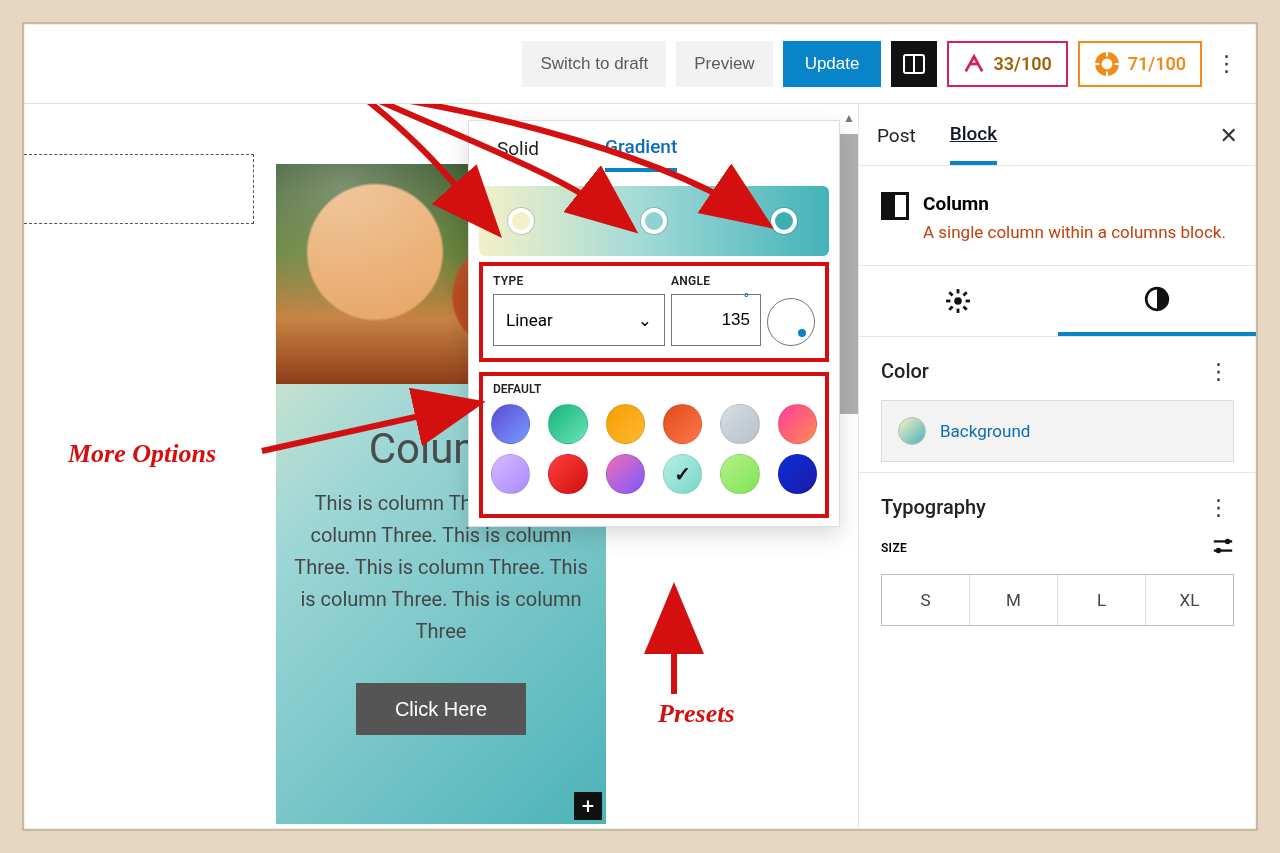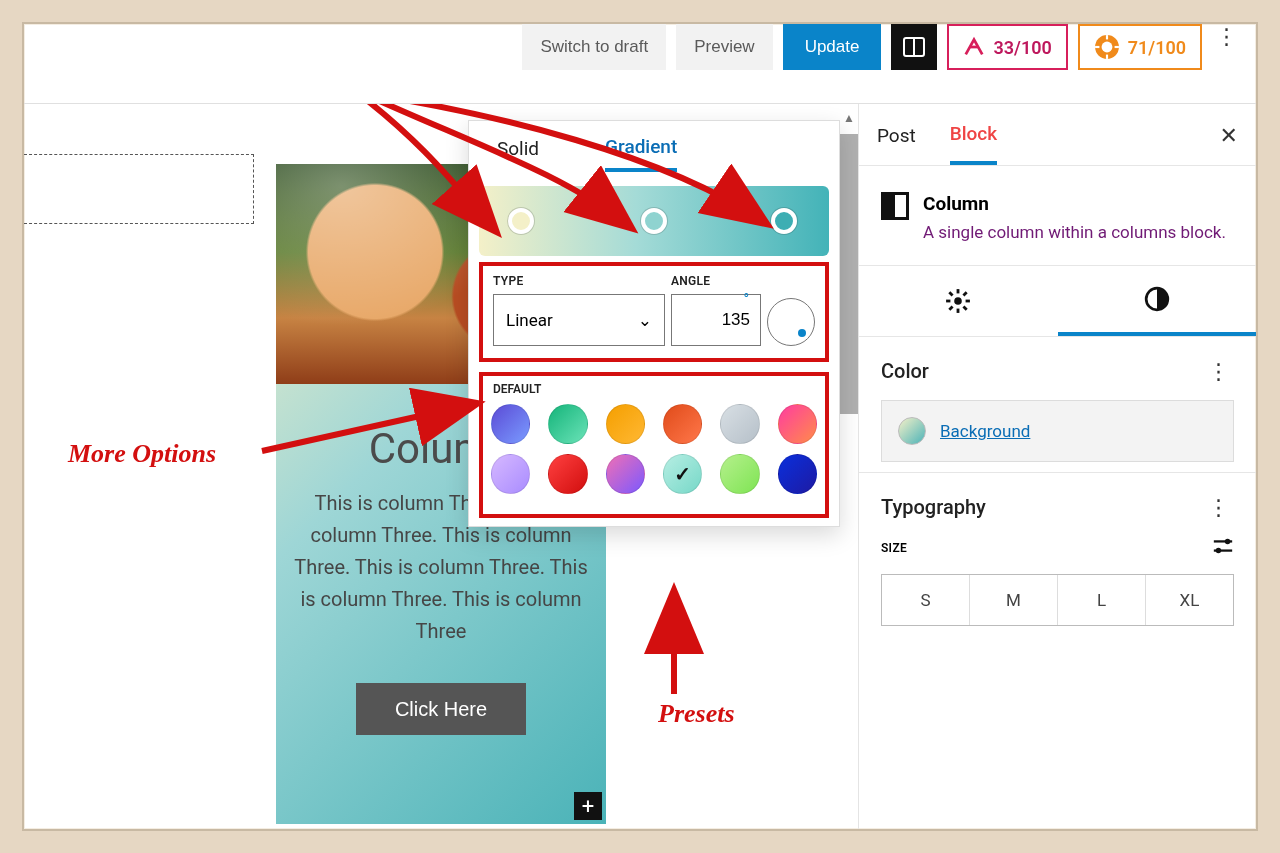--- a/index.html
+++ b/index.html
@@ -16,21 +16,21 @@
     background: #fff;
     border: 2px solid #c8b9a3;
     box-shadow: 0 0 0 1px #f4ede2 inset;
   }
 
   
   .topbar {
     height: 80px;
     border-bottom: 1px solid #e0e0e0;
     display: flex;
-    align-items: flex-start;
+    align-items: center;
     padding: 0 14px;
     gap: 10px;
   }
   .topbar .spacer { flex: 1; }
   .btn-plain {
     background: #f2f2f2;
     color: #5a5a5a;
     border: none;
     padding: 13px 18px;
     font-size: 17px;
@@ -52,21 +52,21 @@
   }
   .score-btn {
     border: 2px solid;
     background: #fff;
     height: 46px;
     padding: 0 14px;
     display: flex; align-items: center; gap: 8px;
     font-size: 18px; font-weight: 600;
     cursor: pointer;
   }
-  .score-red { border-color: #d71f5b; color: #be185d; }
+  .score-red { border-color: #d71f5b; color: #a16207; }
   .score-orange { border-color: #f08a1b; color: #f08a1b; }
   .kebab { width: 30px; text-align: center; cursor: pointer; font-size: 22px; color: #333; letter-spacing: 1px; }
 
   
   .main { position: absolute; top: 80px; left:0; right:0; bottom:0; display: flex; }
   .canvas { flex:1; position: relative; overflow: hidden; }
   .scrollbar-fake { position:absolute; right:0; top:30px; width:18px; height:280px; background:#b0b0b0; }
   .scrollbar-arrow { position:absolute; right:0; top:3px; width:18px; height:22px; display:flex; align-items:center; justify-content:center; color:#777; font-size:12px; }
 
   .dashed { position:absolute; left:0; top:50px; width:230px; height:70px; border:1px dashed #555; border-left:none; }
@@ -135,42 +135,42 @@
   .preset-box { margin: 10px 10px 0; border:4px solid #d30f0f; padding: 4px 8px 10px; }
   .preset-label { font-size: 12px; font-weight:600; color:#222; margin: 2px 0 8px 2px; }
   .swatch-row { display:flex; gap:18px; margin-bottom:10px; }
   .sw { width:40px; height:40px; border-radius:50%; cursor:pointer; border:1px solid rgba(0,0,0,.08); position:relative; }
   .sw.check::after { content:"✓"; position:absolute; inset:0; display:flex; align-items:center; justify-content:center; font-size:20px; color:#111; font-weight:700;}
 
   
   .sidebar { width: 398px; border-left: 1px solid #e4e4e4; display:flex; flex-direction:column; }
   .sb-tabs { display:flex; align-items:center; padding: 18px 18px 0; border-bottom: 1px solid #e6e6e6; gap: 34px; font-size:19px; color:#222; }
   .sb-tabs .t { padding-bottom: 16px; cursor:pointer; }
-  .sb-tabs .t.active { border-bottom:4px solid #0a84c9; color:#ef4444; font-weight:500; }
+  .sb-tabs .t.active { border-bottom:4px solid #0a84c9; color:#0f172a; font-weight:500;text-decoration:underline; }
   .sb-tabs .close { margin-left:auto; font-size:22px; cursor:pointer; color:#333; padding-bottom:16px; }
 
   .block-desc { display:flex; gap:14px; padding: 26px 22px 20px; }
   .block-desc .ic { width:28px; height:28px; border:3px solid #111; display:flex; }
   .block-desc .ic::before { content:""; flex:1; background:#111; }
   .block-desc .ic::after { content:""; flex:1; }
   .block-desc h4 { font-size:19px; margin-bottom:6px; }
-  .block-desc p { font-size:17px; color:#701a75; line-height:1.4; }
+  .block-desc p { font-size:17px; color:#c2410c; line-height:1.4; }
 
   .mode-tabs { display:flex; border-top:1px solid #e6e6e6; }
   .mode-tabs .m { flex:1; height:70px; display:flex; align-items:center; justify-content:center; cursor:pointer; }
   .mode-tabs .m.active { border-bottom:4px solid #0a84c9; }
 
   .panel { padding: 22px 22px 10px; border-top:1px solid #e6e6e6; }
   .panel-head { display:flex; align-items:center; justify-content:space-between; margin-bottom:16px; }
   .panel-head h3 { font-size:20px; font-weight:500; color:#222;text-align:center; }
   .color-rows { border:1px solid #dcdcdc; }
   .color-row { display:flex; align-items:center; gap:14px; padding:16px 16px; cursor:pointer; font-size:17px; }
   .color-row + .color-row { border-top:1px solid #e6e6e6; }
   .color-row .chip { width:28px; height:28px; border-radius:50%; border:1px solid #bbb; }
-  .color-row.active { background:#f3f3f3; color:#0a6db5;text-decoration:underline; }
+  .color-row.active { background:#f3f3f3; color:#0a6db5; }
   .color-row .chip.none { background:#fff; position:relative; }
   .color-row .chip.none::after { content:""; position:absolute; left:3px; right:3px; top:50%; height:2px; background:#cf3b3b; transform:rotate(-45deg);}
   .color-row .chip.grad { background:linear-gradient(135deg,#f4f0c8,#4bb3b8); }
 
   .size-seg { display:flex; border:1px solid #bbb; height:52px; margin-top:14px; }
   .size-seg .seg { flex:1; display:flex; align-items:center; justify-content:center; font-size:17px; color:#444; cursor:pointer; }
   .size-seg .seg + .seg { border-left:1px solid #ddd; }
 
   
   .anno { position:absolute; pointer-events:none; color:#d30f0f; font-weight:700; font-style:italic; font-family: Georgia, "Times New Roman", serif; }

